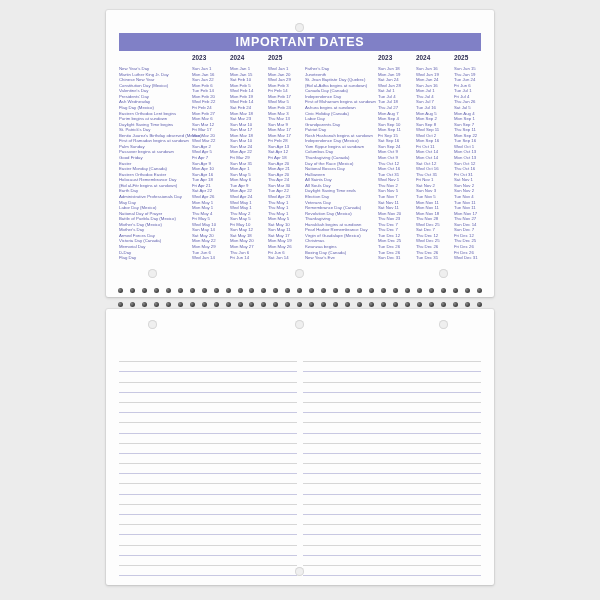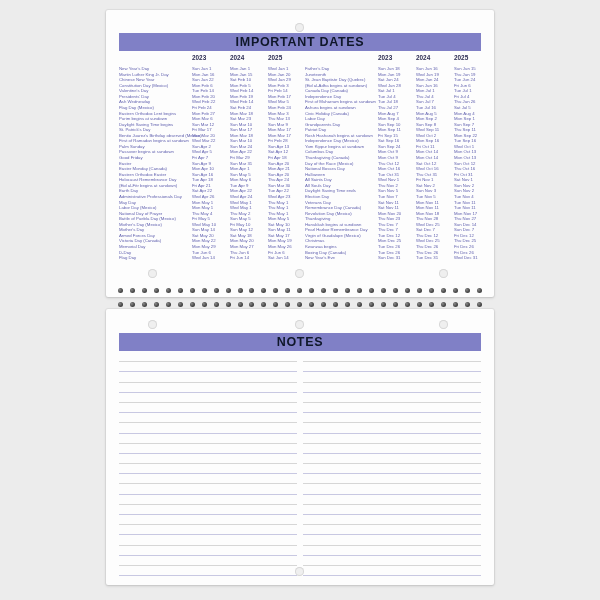--- a/index.html
+++ b/index.html
@@ -10,21 +10,21 @@
   }
   .page{
     position:absolute;left:106px;width:388px;background:#fdfdfd;
     border-radius:2px;box-shadow:0 1px 3px rgba(0,0,0,.16), 0 0 0 1px rgba(0,0,0,.04);
   }
   .page.top{top:10px;height:287px;}
   .page.bottom{top:309px;height:276px;}
 
   .banner{
     position:absolute;left:13px;right:13px;height:18px;background:#8080c6;
-    color:#0f172a;font-weight:bold;font-size:12.5px;letter-spacing:.7px;
+    color:#ffffff;font-weight:bold;font-size:12.5px;letter-spacing:.7px;
     display:flex;align-items:center;justify-content:center;
   }
   .page.top .banner{top:23px;}
   .page.bottom .banner{top:24px;}
 
   .hole{
     position:absolute;width:9px;height:9px;border-radius:50%;
     background:#efefef;box-shadow:inset 0 0 0 1px #d7d7d7;
   }
   .top .hole.h-c{top:13px;left:189px;}
@@ -556,23 +556,20 @@
     <span class="ring"></span>
     <span class="ring"></span>
     <span class="ring"></span>
   </div>
 
 <div class="page bottom">
   <div class="hole t-l"></div>
   <div class="hole t-c"></div>
   <div class="hole t-r"></div>
 
-  <div class="banner">
-    <span>NOTES</span>
-  </div>
 
   <div class="notes">
     <div class="notes-col">
         <div class="note-line"></div>
         <div class="note-line"></div>
         <div class="note-line"></div>
         <div class="note-line"></div>
         <div class="note-line"></div>
         <div class="note-line"></div>
         <div class="note-line"></div>

